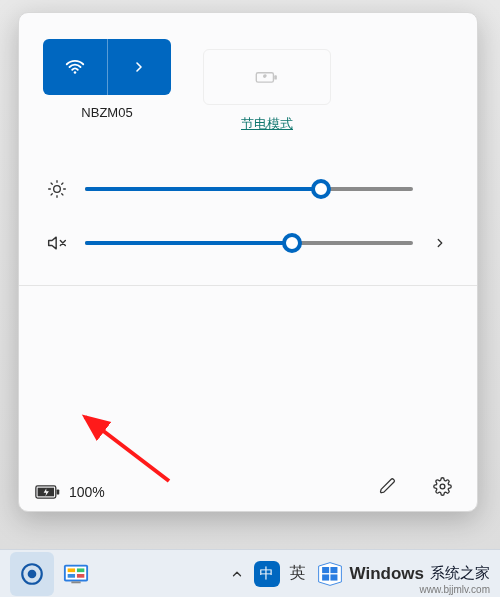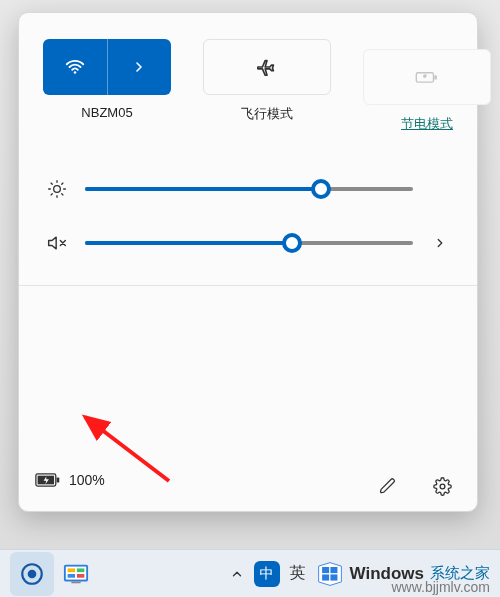--- a/index.html
+++ b/index.html
@@ -30,35 +30,35 @@
   .sliders { padding: 18px 24px 6px 24px; display: flex; flex-direction: column; gap: 34px; margin-top: 22px; }
   .slider-row { display: flex; align-items: center; gap: 14px; }
   .slider-icon { width: 28px; display: flex; align-items: center; justify-content: center; color: #333; }
   .slider-wrap { flex: 1; position: relative; height: 18px; display: flex; align-items: center; }
   .track { position: absolute; left: 0; right: 0; height: 4px; background: #8a8a8a; border-radius: 2px; }
   .fill { position: absolute; left: 0; height: 4px; background: #0067c0; border-radius: 2px; }
   .thumb { position: absolute; width: 20px; height: 20px; background: #fff; border: 4px solid #0067c0; border-radius: 50%; top: 50%; transform: translate(-50%, -50%); }
   .slider-trail { width: 26px; display: flex; align-items: center; justify-content: center; color: #333; }
   .arrow-annot { position: absolute; left: 52px; top: 396px; pointer-events: none; }
   .sep { height: 1px; background: #e4e4e4; margin: 26px 0 0 0; }
-  .bottom { display: flex; align-items: flex-start; justify-content: space-between; padding: 10px 18px 10px 16px; margin-top: auto; }
+  .bottom { display: flex; align-items: flex-end; justify-content: space-between; padding: 10px 18px 10px 16px; margin-top: auto; }
   .batt { display: flex; align-items: center; gap: 8px; color: #222; font-size: 14px; }
   .bottom-icons { display: flex; gap: 20px; color: #333; }
   .bottom-icons .ibtn { width: 34px; height: 30px; display: flex; align-items: center; justify-content: center; border-radius: 4px; cursor: pointer; }
   .taskbar {
     position: absolute; left: 0; right: 0; bottom: 0; height: 48px;
     background: #e9eef4; border-top: 1px solid #cfd6df; display: flex; align-items: center; padding: 0 10px;
   }
   .taskbar .titem { width: 44px; height: 44px; display: flex; align-items: center; justify-content: center; border-radius: 6px; }
   .taskbar .titem.active { background: rgba(0,103,192,.10); }
   .tb-right { margin-left: auto; display: flex; align-items: center; gap: 10px; }
   .ime { width: 26px; height: 26px; background: #0067c0; color: #fff; border-radius: 6px; display: flex; align-items: center; justify-content: center; font-size: 14px; }
   .ime2 { font-size: 16px; color: #333; }
   .watermark { display: flex; align-items: center; gap: 6px; font-size: 17px; color: #2b2b2b; }
-  .watermark .suffix { font-size: 15px; color: #0369a1; }
+  .watermark .suffix { font-size: 15px; color: #0f172a; }
 </style>
 </head>
 <body>
 
 <div class="backdrop"></div>
 
 <div class="panel">
 
   <div class="tiles">
 
@@ -80,30 +80,20 @@
             <svg width="16" height="16" viewBox="0 0 24 24" fill="none" stroke="white" stroke-width="2.4" stroke-linecap="round" stroke-linejoin="round">
                 <polyline points="9 6 15 12 9 18"></polyline>
               </svg>
           </span>
         </div>
       </div>
       <div class="tile-label">NBZM05</div>
     </div>
 
 
-    <div class="tile">
-      <div class="tile-btn inactive">
-        <span class="icon">
-          <svg width="22" height="22" viewBox="0 0 24 24" fill="none" stroke="#333" stroke-width="1.8" stroke-linecap="round" stroke-linejoin="round">
-            <path d="M2 12h5l3-7h2l-2 7h5l2-2h2l-1 3 1 3h-2l-2-2h-5l2 7h-2l-3-7H2z"></path>
-          </svg>
-        </span>
-      </div>
-      <div class="tile-label">飞行模式</div>
-    </div>
 
     <div class="tile row2">
       <div class="tile-btn disabled">
         <span class="icon">
           <svg width="24" height="20" viewBox="0 0 28 20" fill="none" stroke="#c6c6c6" stroke-width="1.6">
             <rect x="1.5" y="5" width="20" height="11" rx="2"></rect>
               <rect x="22.5" y="8" width="3" height="5" rx="1" fill="#c6c6c6" stroke="none"></rect>
             <path d="M10 7.5c2-2 5 0 3 2.5-2 2.5-5 .5-3-2.5z" fill="#c6c6c6" stroke="none"></path>
           </svg>
         </span>
@@ -228,13 +218,13 @@
         <rect x="7" y="8" width="8" height="7" fill="#2a7de1"></rect>
           <rect x="16.5" y="8" width="8" height="7" fill="#2a7de1"></rect>
         <rect x="7" y="16.5" width="8" height="7" fill="#2a7de1"></rect>
           <rect x="16.5" y="16.5" width="8" height="7" fill="#2a7de1"></rect>
       </svg>
       <span style="font-weight:600;">Windows</span>
         <span class="suffix">系统之家</span>
     </div>
   </div>
 </div>
-<div style="position:absolute; right:10px; bottom:2px; font-size:14px; color:#7a7a7a;">www.bjjmlv.com</div>
+<div style="position:absolute; right:10px; bottom:2px; font-size:10px; color:#7a7a7a;">www.bjjmlv.com</div>
 
 </body></html>

